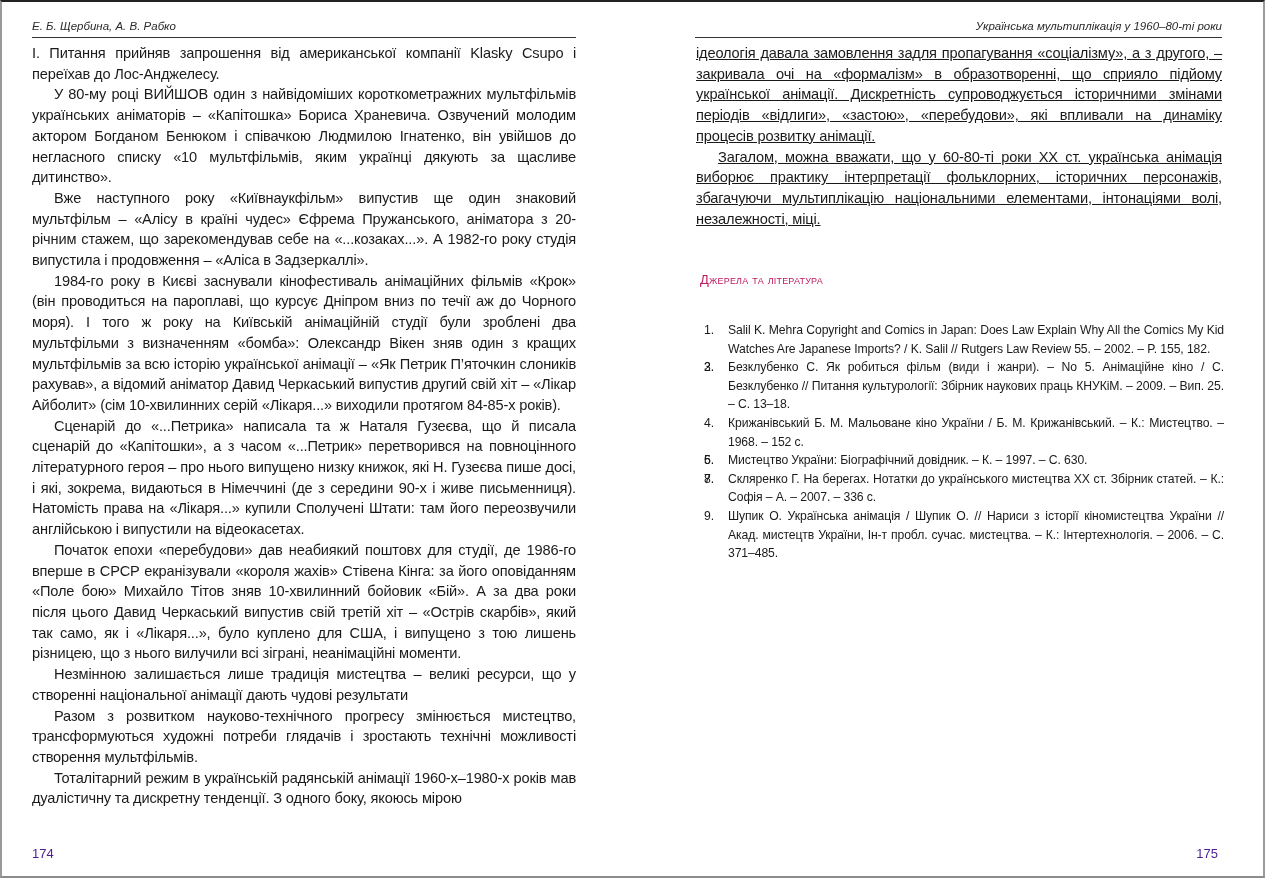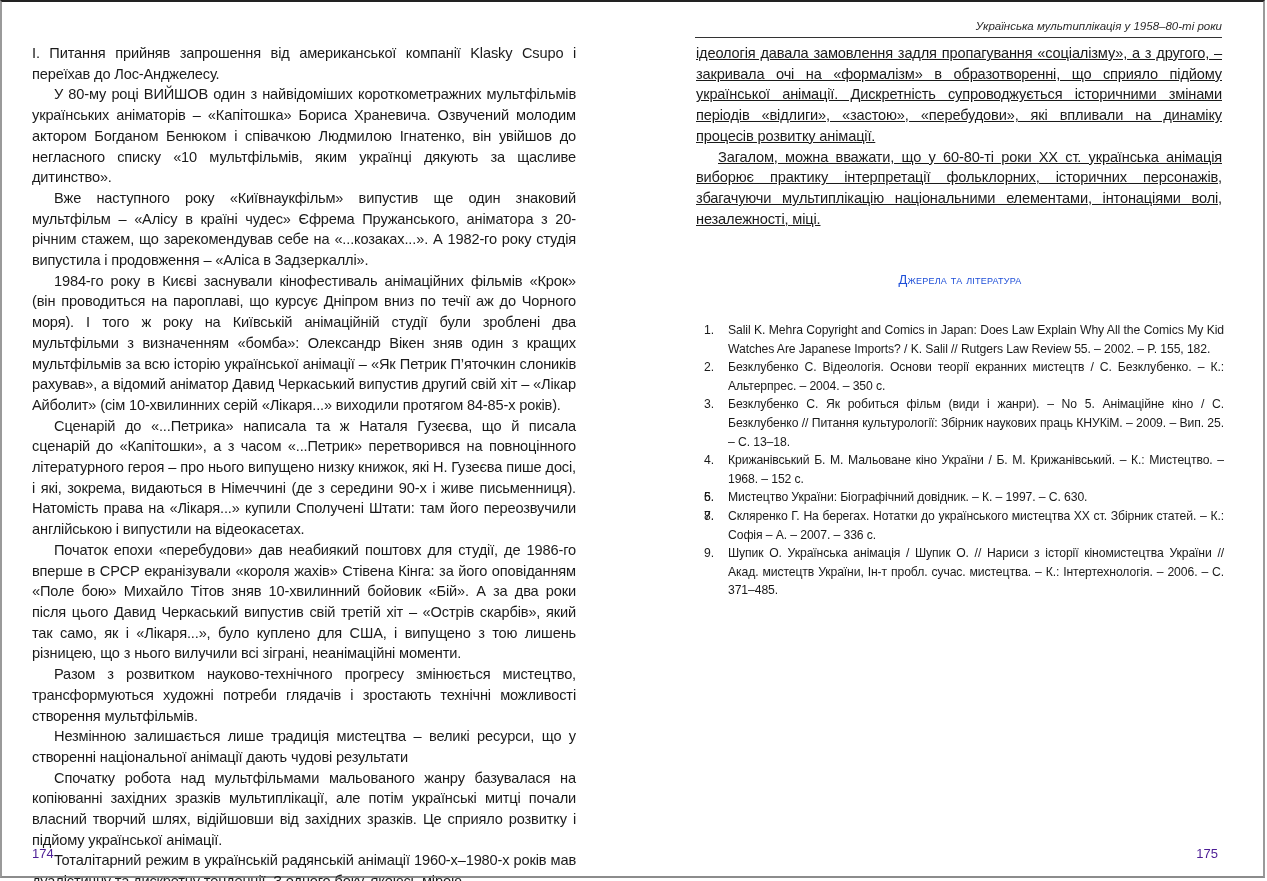--- a/index.html
+++ b/index.html
@@ -65,25 +65,25 @@
       margin: 0;
       text-indent: 22px;
     }
     .body-text p.no-indent { text-indent: 0; }
 
     .section-heading {
       position: absolute;
       top: 272px;
       left: 0;
       right: 0;
-      text-align: center;
+      text-align: left;
       font-size: 13px;
       letter-spacing: 0.2px;
       font-variant: small-caps;
-      color: #1d4ed8;
+      color: #be185d;
     }
 
     .refs {
       position: absolute;
       top: 321px;
       left: 4px;
       right: -4px;
       margin: 0;
       padding: 0;
       list-style: none;
@@ -111,47 +111,47 @@
     }
     .page.left .folio { left: 2px; }
     .page.right .folio { right: 2px; }
   </style>
 </head>
 <body>
 
 <div class="frame"></div>
 
 <div class="page left">
+  <div class="running-head">Е. Б. Щербина, А. В. Рабко</div>
   <div class="body-text">
     <p class="no-indent">І. Питання прийняв запрошення від американської компанії Klasky Csupo і переїхав до Лос-Анджелесу.</p>
     <p>У 80-му році ВИЙШОВ один з найвідоміших короткометражних мультфільмів українських аніматорів – «Капітошка» Бориса Храневича. Озвучений молодим актором Богданом Бенюком і співачкою Людмилою Ігнатенко, він увійшов до негласного списку «10 мультфільмів, яким українці дякують за щасливе дитинство».</p>
     <p>Вже наступного року «Київнаукфільм» випустив ще один знаковий мультфільм – «Алісу в країні чудес» Єфрема Пружанського, аніматора з 20-річним стажем, що зарекомендував себе на «...козаках...». А 1982-го року студія випустила і продовження – «Аліса в Задзеркаллі».</p>
     <p>1984-го року в Києві заснували кінофестиваль анімаційних фільмів «Крок» (він проводиться на пароплаві, що курсує Дніпром вниз по течії аж до Чорного моря). І того ж року на Київській анімаційній студії були зроблені два мультфільми з визначенням «бомба»: Олександр Вікен зняв один з кращих мультфільмів за всю історію української анімації – «Як Петрик П’яточкин слоників рахував», а відомий аніматор Давид Черкаський випустив другий свій хіт – «Лікар Айболит» (сім 10-хвилинних серій «Лікаря...» виходили протягом 84-85-х років).</p>
     <p>Сценарій до «...Петрика» написала та ж Наталя Гузеєва, що й писала сценарій до «Капітошки», а з часом «...Петрик» перетворився на повноцінного літературного героя – про нього випущено низку книжок, які Н. Гузеєва пише досі, і які, зокрема, видаються в Німеччині (де з середини 90-х і живе письменниця). Натомість права на «Лікаря...» купили Сполучені Штати: там його переозвучили англійською і випустили на відеокасетах.</p>
     <p>Початок епохи «перебудови» дав неабиякий поштовх для студії, де 1986-го вперше в СРСР екранізували «короля жахів» Стівена Кінга: за його оповіданням «Поле бою» Михайло Тітов зняв 10-хвилинний бойовик «Бій». А за два роки після цього Давид Черкаський випустив свій третій хіт – «Острів скарбів», який так само, як і «Лікаря...», було куплено для США, і випущено з тою лишень різницею, що з нього вилучили всі зіграні, неанімаційні моменти.</p>
+    <p>Незмінною залишається лише традиція мистецтва – великі ресурси, що у створенні національної анімації дають чудові результати</p>
     <p>Разом з розвитком науково-технічного прогресу змінюється мистецтво, трансформуються художні потреби глядачів і зростають технічні можливості створення мультфільмів.</p>
-    <p>Незмінною залишається лише традиція мистецтва – великі ресурси, що у створенні національної анімації дають чудові результати</p>
-    <p>Спочатку робота над мультфільмами мальованого жанру базувалася на копіюванні західних зразків мультиплікації, але потім українські митці почали власний творчий шлях, відійшовши від західних зразків. Це сприяло розвитку і підйому української анімації.</p>
     <p>Тоталітарний режим в українській радянській анімації 1960-х–1980-х років мав дуалістичну та дискретну тенденції. З одного боку, якоюсь мірою</p>
   </div>
   <div class="folio">174</div>
 </div>
 
 <div class="page right">
-  <div class="running-head">Українська мультиплікація у 1958–80-ті роки</div>
+  <div class="running-head">Українська мультиплікація у 1960–80-ті роки</div>
   <div class="body-text">
     <p class="no-indent">ідеологія давала замовлення задля пропагування «соціалізму», а з другого, – закривала очі на «формалізм» в образотворенні, що сприяло підйому української анімації. Дискретність супроводжується історичними змінами періодів «відлиги», «застою», «перебудови», які впливали на динаміку процесів розвитку анімації.</p>
     <p>Загалом, можна вважати, що у 60-80-ті роки ХХ ст. українська анімація виборює практику інтерпретації фольклорних, історичних персонажів, збагачуючи мультиплікацію національними елементами, інтонаціями волі, незалежності, міці.</p>
   </div>
 
   <div class="section-heading">Джерела та література</div>
 
   <ol class="refs">
     <li><span class="num">1.</span><span>Salil K. Mehra Copyright and Comics in Japan: Does Law Explain Why All the Comics My Kid Watches Are Japanese Imports? / K. Salil // Rutgers Law Review 55. – 2002. – P. 155, 182.</span></li>
-    <li><span class="num">2.</span><span>Безклубенко С. Відеологія. Основи теорії екранних мистецтв / С. Безклубенко. – К.: Альтерпрес. – 2004. – 350 с.</span></li>
+    <li><span class="num">2.</span></li>
     <li><span class="num">3.</span><span>Безклубенко С. Як робиться фільм (види і жанри). – No 5. Анімаційне кіно / С. Безклубенко // Питання культурології: Збірник наукових праць КНУКіМ. – 2009. – Вип. 25. – С. 13–18.</span></li>
     <li><span class="num">4.</span><span>Крижанівський Б. М. Мальоване кіно України / Б. М. Крижанівський. – К.: Мистецтво. – 1968. – 152 с.</span></li>
     <li><span class="num">5.</span></li>
     <li><span class="num">6.</span><span>Мистецтво України: Біографічний довідник. – К. – 1997. – С. 630.</span></li>
     <li><span class="num">7.</span></li>
     <li><span class="num">8.</span><span>Скляренко Г. На берегах. Нотатки до українського мистецтва ХХ ст. Збірник статей. – К.: Софія – А. – 2007. – 336 с.</span></li>
     <li><span class="num">9.</span><span>Шупик О. Українська анімація / Шупик О. // Нариси з історії кіномистецтва України // Акад. мистецтв України, Ін-т пробл. сучас. мистецтва. – К.: Інтертехнологія. – 2006. – С. 371–485.</span></li>
   </ol>
 
   <div class="folio">175</div>

